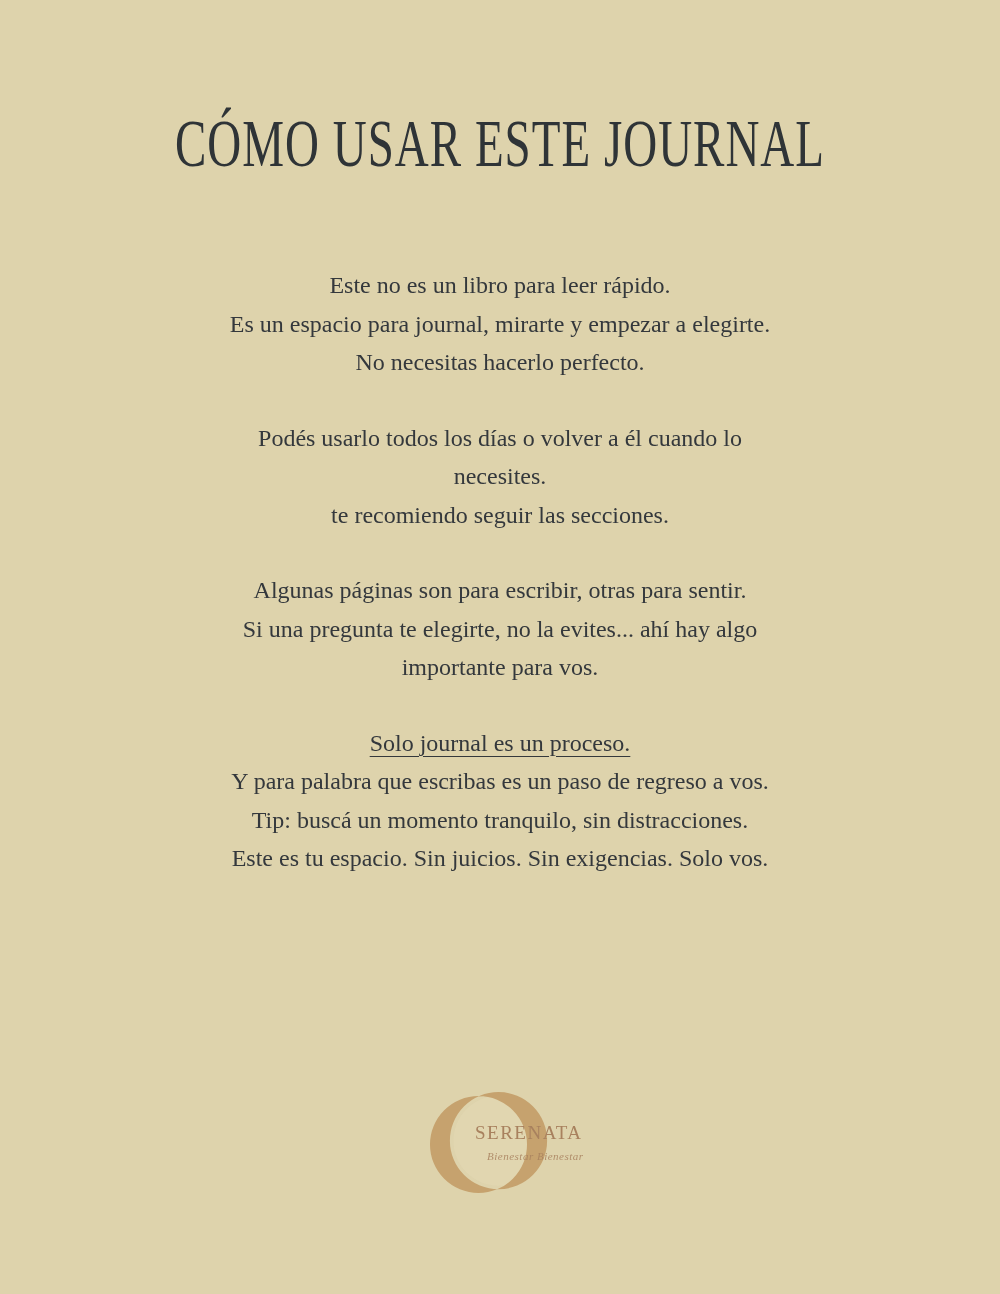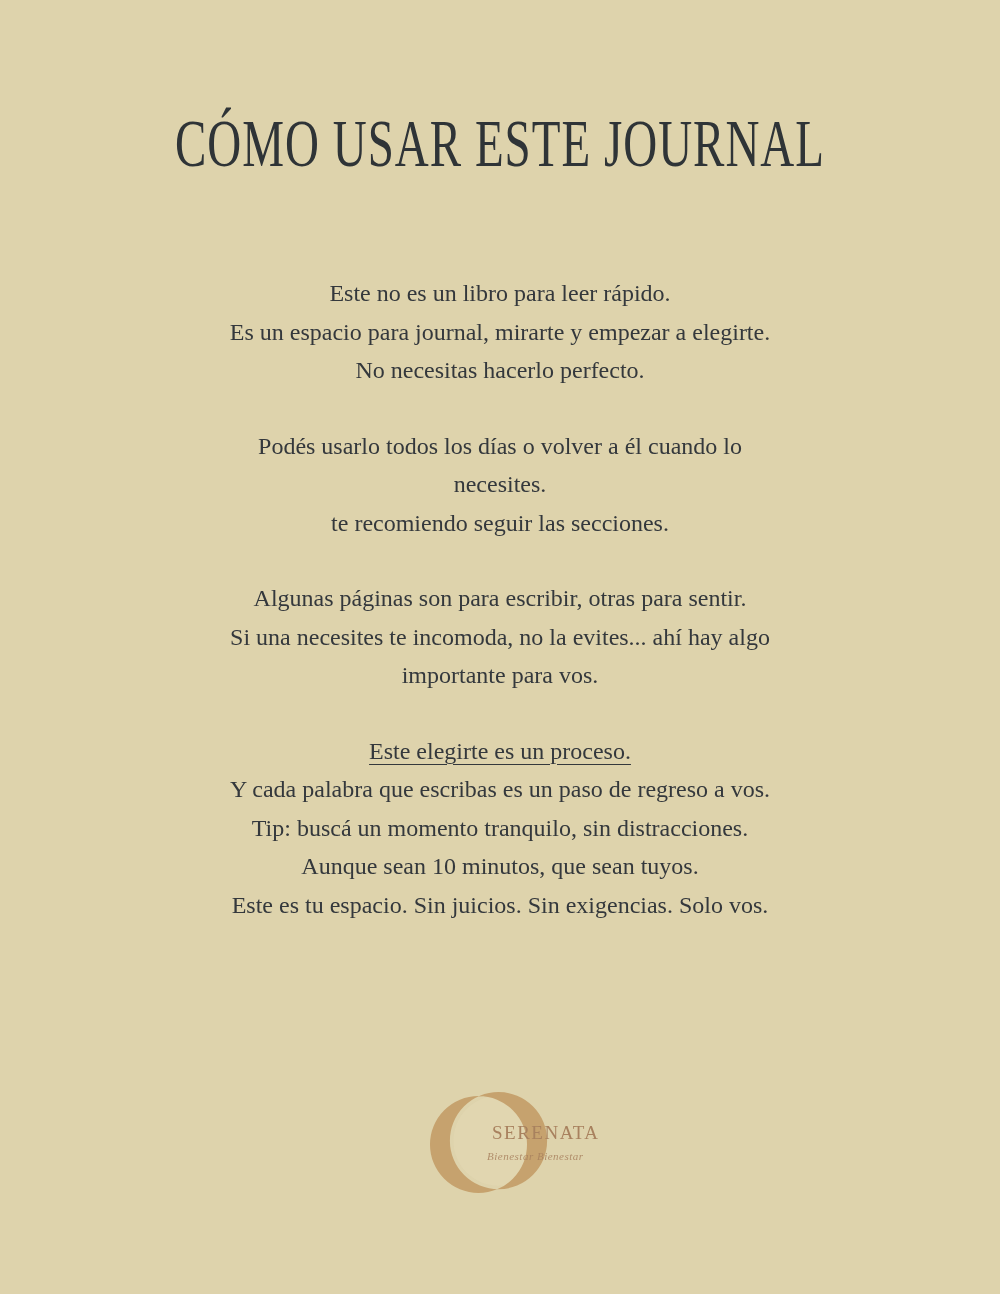--- a/index.html
+++ b/index.html
@@ -43,21 +43,21 @@
   }
   .content {
     position: absolute;
     top: 262px;
     left: 0;
     width: 100%;
     text-align: center;
     font-size: 24px;
     line-height: 38.5px;
   }
-  .paragraph { margin: 12px 0 37px 0; }
+  .paragraph { margin: 4px 0 37px 0; }
   .t-line { white-space: nowrap; }
   .u-line {
     text-decoration: underline;
     text-underline-offset: 5px;
     text-decoration-thickness: 1.2px;
   }
   .logo {
     position: absolute;
     top: 1090px;
     left: 0;
@@ -73,21 +73,21 @@
   .moon-svg {
     position: absolute;
     left: 0;
     top: 6px;
     width: 130px;
     height: 98px;
     overflow: visible;
   }
   .brand {
     position: absolute;
-    left: 62px;
+    left: 45px;
     top: 32px;
     font-size: 19px;
     letter-spacing: 1.5px;
     color: var(--brand);
     white-space: nowrap;
   }
   .tagline {
     position: absolute;
     left: 57px;
     top: 60px;
@@ -117,29 +117,28 @@
     </div>
 
     <div class="paragraph">
       <div class="t-line">Podés usarlo todos los días o volver a él cuando lo</div>
       <div class="t-line">necesites.</div>
       <div class="t-line">te recomiendo seguir las secciones.</div>
     </div>
 
     <div class="paragraph">
       <div class="t-line">Algunas páginas son para escribir, otras para sentir.</div>
-      <div class="t-line">Si una necesites te incomoda, no la evites... ahí hay algo</div>
+      <div class="t-line">Si una pregunta te elegirte, no la evites... ahí hay algo</div>
       <div class="t-line">importante para vos.</div>
     </div>
 
     <div class="paragraph">
-      <div class="t-line"><span class="u-line">Este elegirte es un proceso.</span></div>
-      <div class="t-line">Y cada palabra que escribas es un paso de regreso a vos.</div>
+      <div class="t-line"><span class="u-line">Solo journal es un proceso.</span></div>
+      <div class="t-line">Y para palabra que escribas es un paso de regreso a vos.</div>
       <div class="t-line">Tip: buscá un momento tranquilo, sin distracciones.</div>
-      <div class="t-line">Aunque sean 10 minutos, que sean tuyos.</div>
       <div class="t-line">Este es tu espacio. Sin juicios. Sin exigencias. Solo vos.</div>
     </div>
 
   </div>
 
   <div class="logo">
     <div class="logo-box">
       <svg class="moon-svg" viewBox="0 0 130 98" xmlns="http://www.w3.org/2000/svg">
         <circle cx="68.5" cy="44.7" r="45" fill="var(--moon_halo)" opacity="0.55"></circle>
         <path fill-rule="evenodd" fill="var(--moon)" d="M48.5,0 A48.5,48.5 0 1,0 48.5,97 A48.5,48.5 0 1,0 48.5,0 Z

